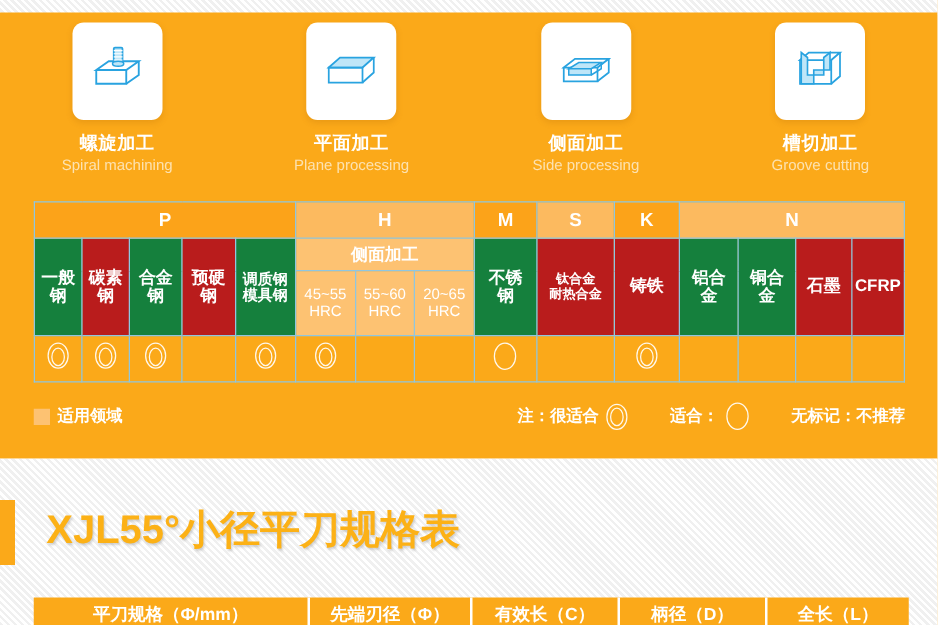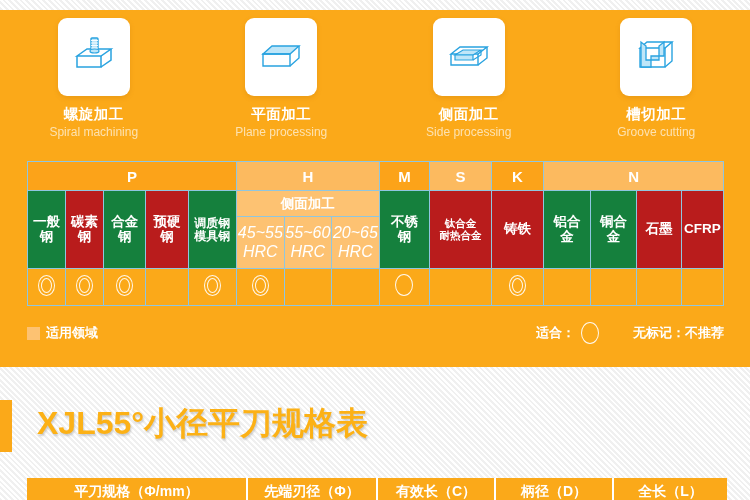--- a/index.html
+++ b/index.html
@@ -70,21 +70,21 @@
   .grp.dark  { background: #fca319; }
   .grp.light { background: #fcba5f; }
 
   .sub { height: 78px; font-size: 13.5px; font-weight: bold; line-height: 1.08; }
   .sub.dark  { background: #15803d; }
   .sub.light { background: #b91c1c; }
   .sub.small { font-size: 10.5px; }
   .sub.tiny  { font-size: 12px; }
 
   .hh-title { height: 26px; background: #fdc272; font-size: 13.5px; font-weight: bold; }
-  .hh-cell  { height: 52px; background: #fdc272; font-size: 16px; line-height: 1.15; font-style: italic; }
+  .hh-cell  { height: 52px; background: #fdc272; font-size: 12px; line-height: 1.15; }
 
   .mark-row td { height: 37px; background: #fba919; }
 
   .dbl, .sgl {
     display: inline-block; border-radius: 50%;
     border: 1.4px solid #fff8ec;
   }
   .dbl { width: 17px; height: 21px; position: relative; }
   .dbl::after {
     content: ""; position: absolute; left: 2px; top: 2.5px;
@@ -329,20 +329,24 @@
   </tbody>
     </table>
 
   <div class="legend">
     <div class="legend-left">
       <span class="legend-swatch"></span>
       <span>适用领域</span>
     </div>
     <div class="legend-spacer"></div>
     <div class="legend-item">
+      <span>注：很适合</span>
+      <span class="dbl"></span>
+    </div>
+    <div class="legend-item">
       <span>适合：</span>
       <span class="sgl"></span>
     </div>
     <div class="legend-item legend-last">
       <span>无标记：不推荐</span>
     </div>
   </div>
 
   <div class="bottom hatch">
     <div class="accent-bar"></div>

